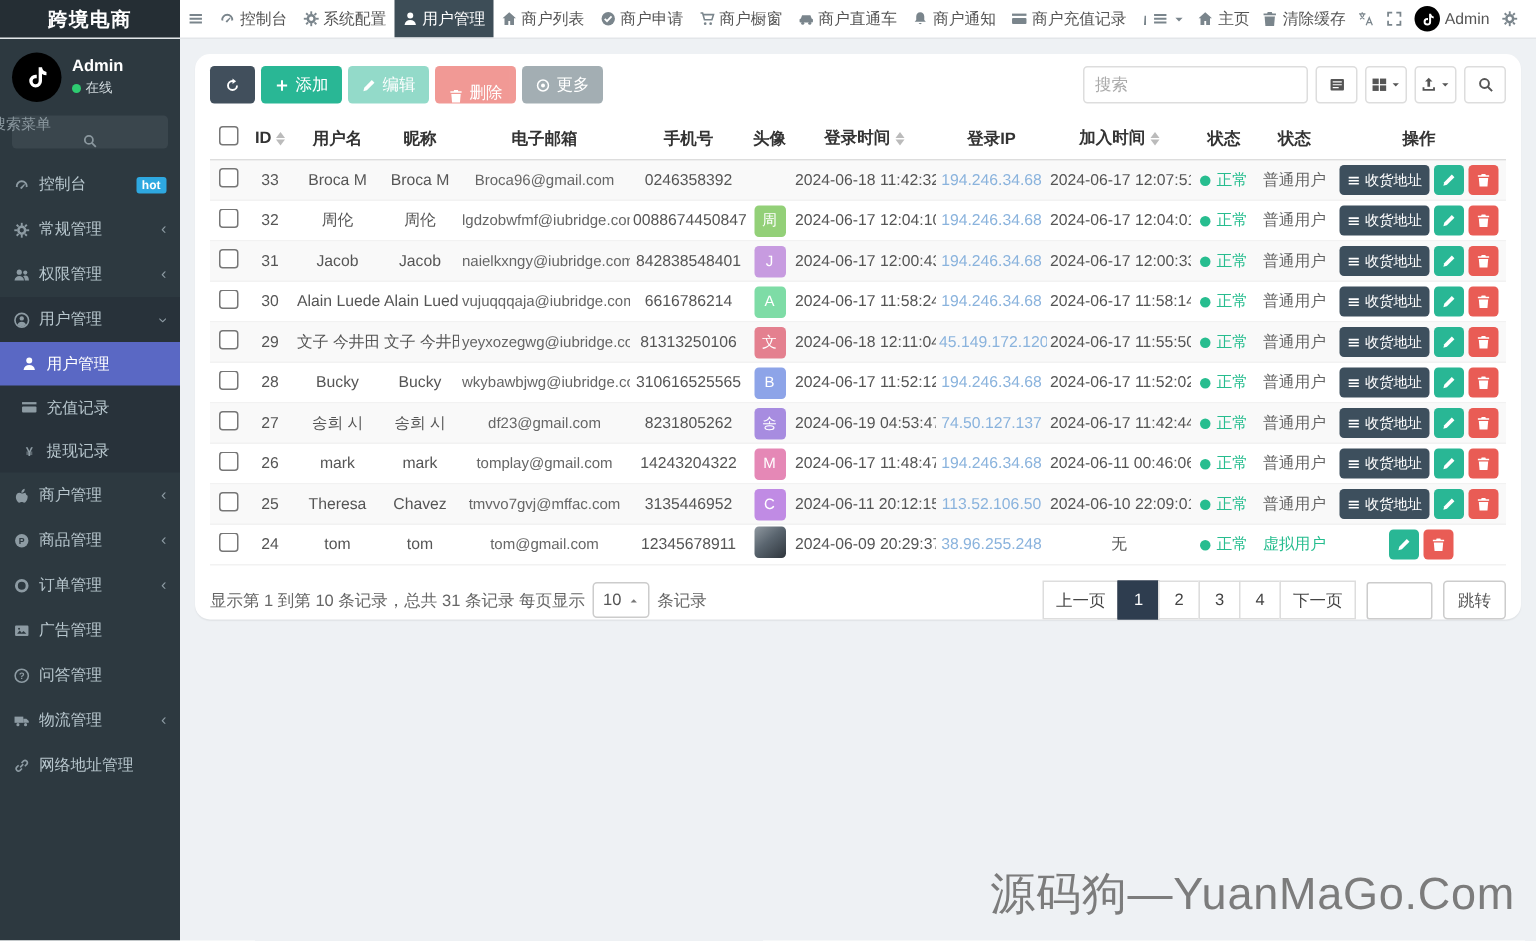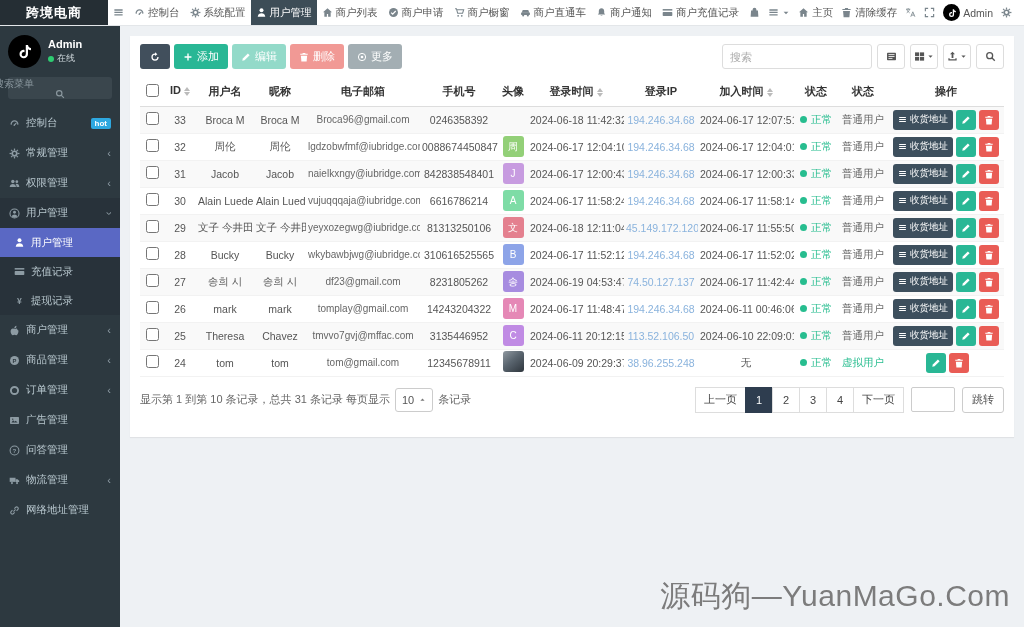--- a/index.html
+++ b/index.html
@@ -6,21 +6,21 @@
   html,body { width:1024px; height:627px; }
   body {
     font-family: "Liberation Sans", "DejaVu Sans", sans-serif;
     background:#eef1f4; overflow:hidden; position:relative; color:#555;
   }
   .ic { display:inline-flex; width:12px; height:12px; flex-shrink:0; }
   .ic svg { width:100%; height:100%; fill:currentColor; }
 
   
   .topbar { display:flex; height:26px; background:#fff; border-bottom:1px solid #e3e6e9; }
-  .brand { width:108px; flex-shrink:0; background:#252e34; color:#fff; display:flex; align-items:center; justify-content:center; font-size:13px; font-weight:bold; letter-spacing:1px; }
+  .brand { width:120px; flex-shrink:0; background:#252e34; color:#fff; display:flex; align-items:center; justify-content:center; font-size:13px; font-weight:bold; letter-spacing:1px; }
   .nav-left { display:flex; align-items:stretch; flex:1; overflow:hidden; white-space:nowrap; }
   .nav-item { display:flex; align-items:center; gap:3px; padding:0 5px; font-size:10.5px; color:#555; cursor:pointer; flex-shrink:0; }
   .nav-item .ic { width:11px; height:11px; color:#7a858c; }
   .nav-item.active { background:#3d4d57; color:#fff; }
   .nav-item.active .ic { color:#fff; }
   .nav-right { display:flex; align-items:center; margin-left:auto; padding-right:8px; }
   .nav-right .nav-item { padding:0 4px; }
   .caret .ic, .ic.caret { width:8px; height:8px; }
   .avatar-top { width:17px; height:17px; border-radius:50%; background:#000; display:inline-flex; align-items:center; justify-content:center; }
   .avatar-top .ic { width:10px; height:10px; color:#fff; }
@@ -43,28 +43,28 @@
   .badge-hot { background:#2ea8e0; color:#fff; font-size:8px; padding:1px 4px; border-radius:2px; margin-left:auto; font-weight:bold; }
   .chev { margin-left:auto; color:#8d9ba3; font-size:11px; line-height:1; }
   .chev.down { display:inline-block; transform:rotate(-90deg); }
   .group-open { background:#28323a; }
   .sub-item { padding-left:14px; height:29px; }
   .sub-item.active { background:#5a68c4; color:#fff; }
   .sub-item.active .ic { color:#fff; }
 
   
   .content { flex:1; padding:10px 10px 0; min-width:0; }
-  .card { background:#fff; border-radius:0; padding:8px 10px 24px; box-shadow:0 1px 1px rgba(0,0,0,.06); }
+  .card { background:#fff; border-radius:10px; padding:8px 10px 0; box-shadow:0 1px 1px rgba(0,0,0,.06); }
   .toolbar { display:flex; align-items:center; }
   .btn { height:25px; border:none; border-radius:3px; color:#fff; font-size:11px; display:inline-flex; align-items:center; gap:4px; padding:0 9px; margin-right:4px; cursor:pointer; }
   .btn .ic { width:10px; height:10px; }
   .btn-refresh { background:#414f5c; width:30px; justify-content:center; padding:0; }
   .btn-add { background:#29b795; }
   .btn-edit { background:#29b795; opacity:.5;text-align:right; }
-  .btn-del { background:#e95c55; opacity:.62; }
+  .btn-del { background:#e95c55; opacity:.62;align-items:flex-end; }
   .btn-more { background:#93a1a6; opacity:.85; }
   .search-group { margin-left:auto; display:flex; align-items:center; }
   .search-input { width:150px; height:25px; border:1px solid #ddd; border-radius:3px; padding:0 7px; font-size:11px; color:#555; outline:none; }
   .search-input::placeholder { color:#aaa; }
   .tool-btn { height:25px; min-width:28px; border:1px solid #ddd; background:#fff; border-radius:3px; display:inline-flex; align-items:center; justify-content:center; gap:2px; color:#555; margin-left:5px; cursor:pointer; }
   .tool-btn .ic { width:11px; height:11px; }
   .tool-btn .ic.caret { width:7px; height:7px; }
 
   table { width:100%; border-collapse:collapse; table-layout:fixed; margin-top:9px; }
   th { font-size:11px; color:#333; padding:6px 2px; border-bottom:1px solid #ddd; font-weight:bold; text-align:center; white-space:nowrap; }

